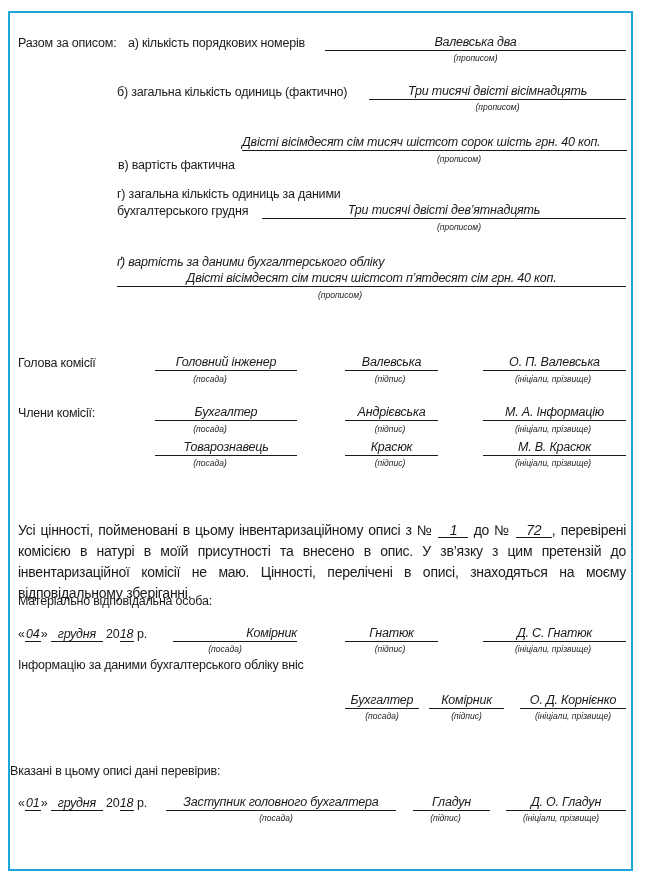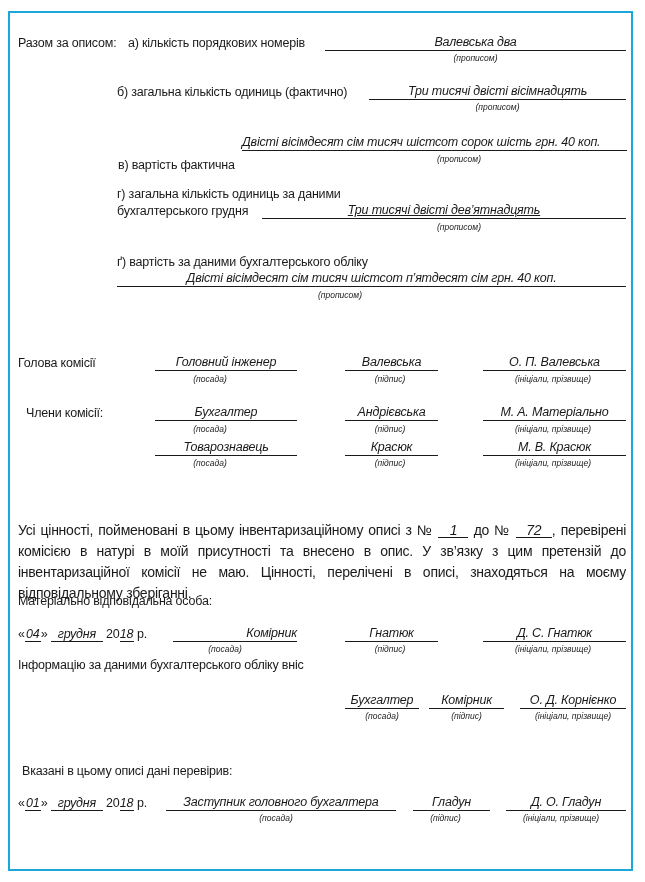--- a/index.html
+++ b/index.html
@@ -28,42 +28,42 @@
 <span class="t" style="left:117px; top:85px;">б) загальна кількість одиниць (фактично)</span>
 <span class="fill" style="left:369px; top:84px; width:257px;">Три тисячі двісті вісімнадцять</span>
 <span class="cap" style="left:369px; top:102px; width:257px;">(прописом)</span>
 
 <span class="t" style="left:118px; top:124px;margin-top:34px;">в) вартість фактична</span>
 <span class="fill" style="left:242px; top:135px; width:385px; text-align:left;">Двісті вісімдесят сім тисяч шістсот сорок шість грн. 40 коп.</span>
 <span class="cap" style="left:369px; top:154px; width:180px;">(прописом)</span>
 
 <span class="t" style="left:117px; top:187px;">г) загальна кількість одиниць за даними</span>
 <span class="t" style="left:117px; top:204px;">бухгалтерського грудня</span>
-<span class="fill" style="left:262px; top:203px; width:364px;text-decoration:underline;">Три тисячі двісті дев’ятнадцять</span>
+<span class="fill" style="left:262px; top:203px; width:364px;">Три тисячі двісті дев’ятнадцять</span>
 <span class="cap" style="left:369px; top:222px; width:180px;">(прописом)</span>
 
-<span class="t" style="left:117px; top:255px;">ґ) вартість за даними бухгалтерського обліку</span>
+<span class="t" style="left:117px; top:255px;font-style:italic;">ґ) вартість за даними бухгалтерського обліку</span>
 <span class="fill" style="left:117px; top:271px; width:509px;">Двісті вісімдесят сім тисяч шістсот п’ятдесят сім грн. 40 коп.</span>
 <span class="cap" style="left:250px; top:290px; width:180px;">(прописом)</span>
 
 <span class="t" style="left:18px; top:356px;">Голова комісії</span>
 <span class="fill" style="left:155px; top:355px; width:142px;">Головний інженер</span>
 <span class="cap" style="left:155px; top:374px; width:110px;">(посада)</span>
 <span class="fill" style="left:345px; top:355px; width:93px;">Валевська</span>
 <span class="cap" style="left:345px; top:374px; width:90px;">(підпис)</span>
 <span class="fill" style="left:483px; top:355px; width:143px;">О. П. Валевська</span>
 <span class="cap" style="left:483px; top:374px; width:140px;">(ініціали, прізвище)</span>
 
-<span class="t" style="left:18px; top:406px;margin-left:8px;">Члени комісії:</span>
+<span class="t" style="left:18px; top:406px;">Члени комісії:</span>
 
 <span class="fill" style="left:155px; top:405px; width:142px;">Бухгалтер</span>
 <span class="cap" style="left:155px; top:424px; width:110px;">(посада)</span>
 <span class="fill" style="left:345px; top:405px; width:93px;">Андрієвська</span>
 <span class="cap" style="left:345px; top:424px; width:90px;">(підпис)</span>
-<span class="fill" style="left:483px; top:405px; width:143px;">М. А. Матеріально</span>
+<span class="fill" style="left:483px; top:405px; width:143px;">М. А. Інформацію</span>
 <span class="cap" style="left:483px; top:424px; width:140px;">(ініціали, прізвище)</span>
 
 <span class="fill" style="left:155px; top:440px; width:142px;">Товарознавець</span>
 <span class="cap" style="left:155px; top:458px; width:110px;">(посада)</span>
 <span class="fill" style="left:345px; top:440px; width:93px;">Красюк</span>
 <span class="cap" style="left:345px; top:458px; width:90px;">(підпис)</span>
 <span class="fill" style="left:483px; top:440px; width:143px;">М. В. Красюк</span>
 <span class="cap" style="left:483px; top:458px; width:140px;">(ініціали, прізвище)</span>
 
 <div class="para" style="top:520px;"><span>Усі цінності, пойменовані в цьому інвентаризаційному описі з №</span> <span class="u" style="width:30px;">1</span> <span>до №</span> <span class="u" style="width:36px;">72</span><span>, перевірені комісією в натурі в моїй присутності та внесено в опис. У зв’язку з цим претензій до інвентаризаційної комісії не маю. Цінності, перелічені в описі, знаходяться на моєму відповідальному зберіганні.</span></div>
@@ -79,21 +79,21 @@
 <span class="cap" style="left:483px; top:644px; width:140px;">(ініціали, прізвище)</span>
 
 <span class="t" style="left:18px; top:658px;">Інформацію за даними бухгалтерського обліку вніс</span>
 <span class="fill" style="left:345px; top:693px; width:74px;">Бухгалтер</span>
 <span class="cap" style="left:345px; top:711px; width:74px;">(посада)</span>
 <span class="fill" style="left:429px; top:693px; width:75px;">Комірник</span>
 <span class="cap" style="left:429px; top:711px; width:75px;">(підпис)</span>
 <span class="fill" style="left:520px; top:693px; width:106px;">О. Д. Корнієнко</span>
 <span class="cap" style="left:520px; top:711px; width:106px;">(ініціали, прізвище)</span>
 
-<span class="t" style="left:22px; top:764px;">Вказані в цьому описі дані перевірив:</span>
+<span class="t" style="left:10px; top:764px;">Вказані в цьому описі дані перевірив:</span>
 <span class="t" style="left:18px; top:796px;"><span>«</span><span class="date-u" style="width:16px;">01</span><span>»</span>&nbsp;<span class="date-u" style="width:52px;">грудня</span>&nbsp;<span>20</span><span class="date-u" style="width:14px;">18</span>&nbsp;<span>р.</span></span>
 
 <span class="fill" style="left:166px; top:795px; width:230px;">Заступник головного бухгалтера</span>
 <span class="cap" style="left:166px; top:813px; width:220px;">(посада)</span>
 <span class="fill" style="left:413px; top:795px; width:77px;">Гладун</span>
 <span class="cap" style="left:413px; top:813px; width:65px;">(підпис)</span>
 <span class="fill" style="left:506px; top:795px; width:120px;">Д. О. Гладун</span>
 <span class="cap" style="left:506px; top:813px; width:110px;">(ініціали, прізвище)</span>
 
 </body></html>

